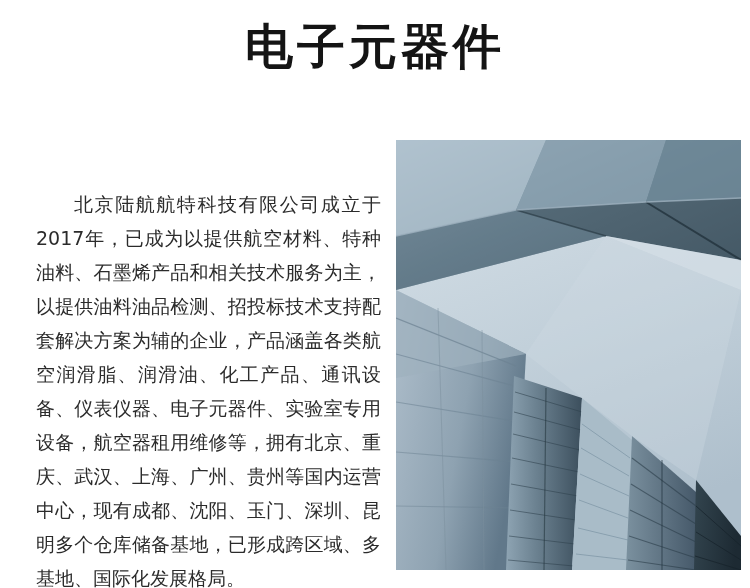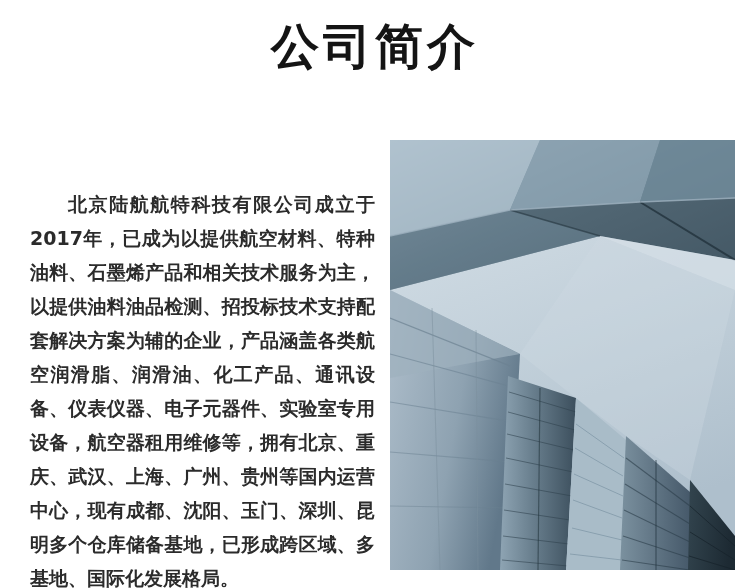--- a/index.html
+++ b/index.html
@@ -28,24 +28,23 @@
     font-size: 48px;
     font-weight: bold;
     letter-spacing: 4px;
     color: #141414;
     font-family: "DejaVu Sans", "Liberation Sans", sans-serif;
     line-height: 1.2;
   }
   .content {
     position: absolute;
     top: 140px;
-    left: 8px;
+    left: 14px;
     width: 654px;
     height: 430px;
-    font-weight: bold;
   }
   .body-text {
     position: absolute;
     left: 22px;
     top: 28px;
     width: 345px;
     font-size: 19px;
     line-height: 34px;
     color: #2b2b2b;
     text-align: justify;
@@ -64,21 +63,21 @@
   }
   .photo svg {
     display: block;
   }
 </style>
 </head>
 <body>
 
 <div class="page">
 
-  <div class="page-title">公司简介</div>
+  <div class="page-title">电子元器件</div>
 
   <div class="content">
 
     <p class="body-text">北京陆航航特科技有限公司成立于2017年，已成为以提供航空材料、特种油料、石墨烯产品和相关技术服务为主，以提供油料油品检测、招投标技术支持配套解决方案为辅的企业，产品涵盖各类航空润滑脂、润滑油、化工产品、通讯设备、仪表仪器、电子元器件、实验室专用设备，航空器租用维修等，拥有北京、重庆、武汉、上海、广州、贵州等国内运营中心，现有成都、沈阳、玉门、深圳、昆明多个仓库储备基地，已形成跨区域、多基地、国际化发展格局。</p>
 
     <div class="photo">
       <svg width="345" height="430" viewBox="0 0 345 430" xmlns="http://www.w3.org/2000/svg" aria-hidden="true">
         <defs>
           <linearGradient id="skyG" x1="0" y1="0" x2="0.3" y2="1">
             <stop offset="0%" stop-color="#d8e2e9"></stop>

